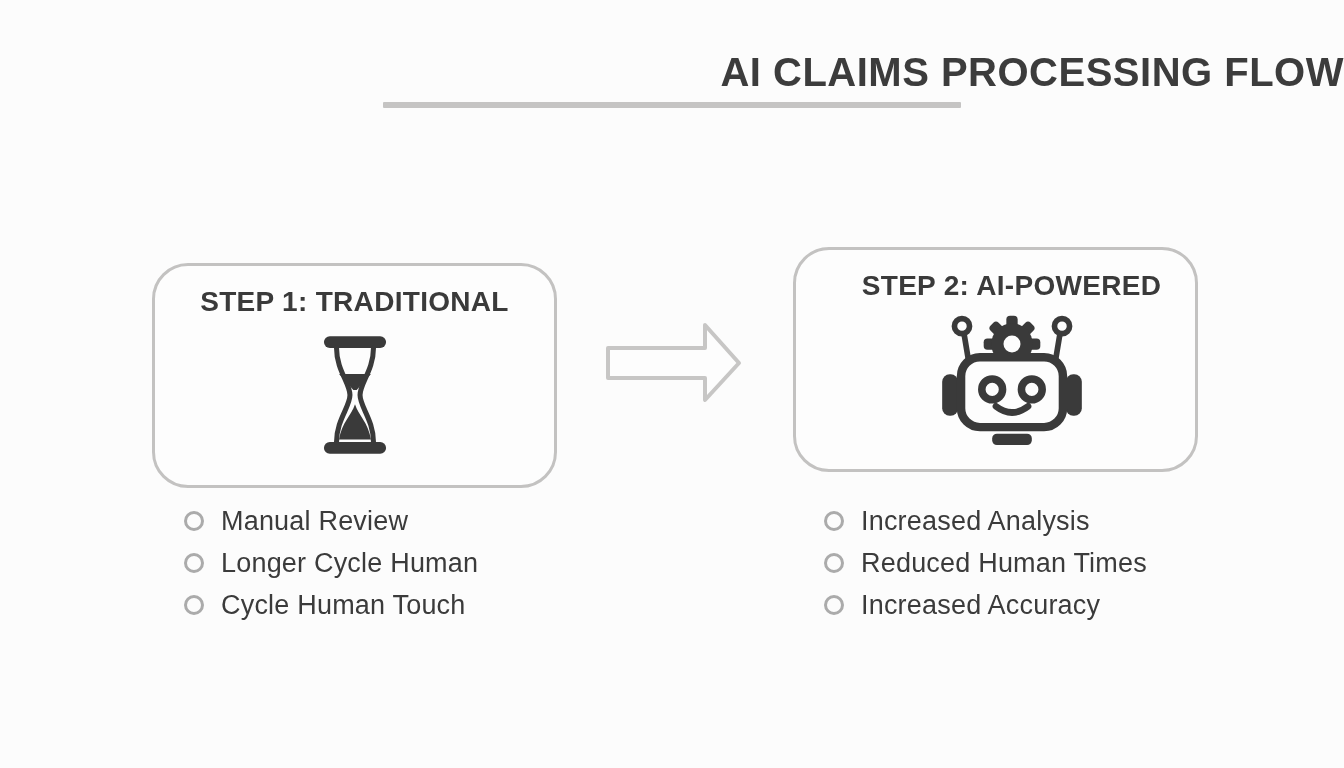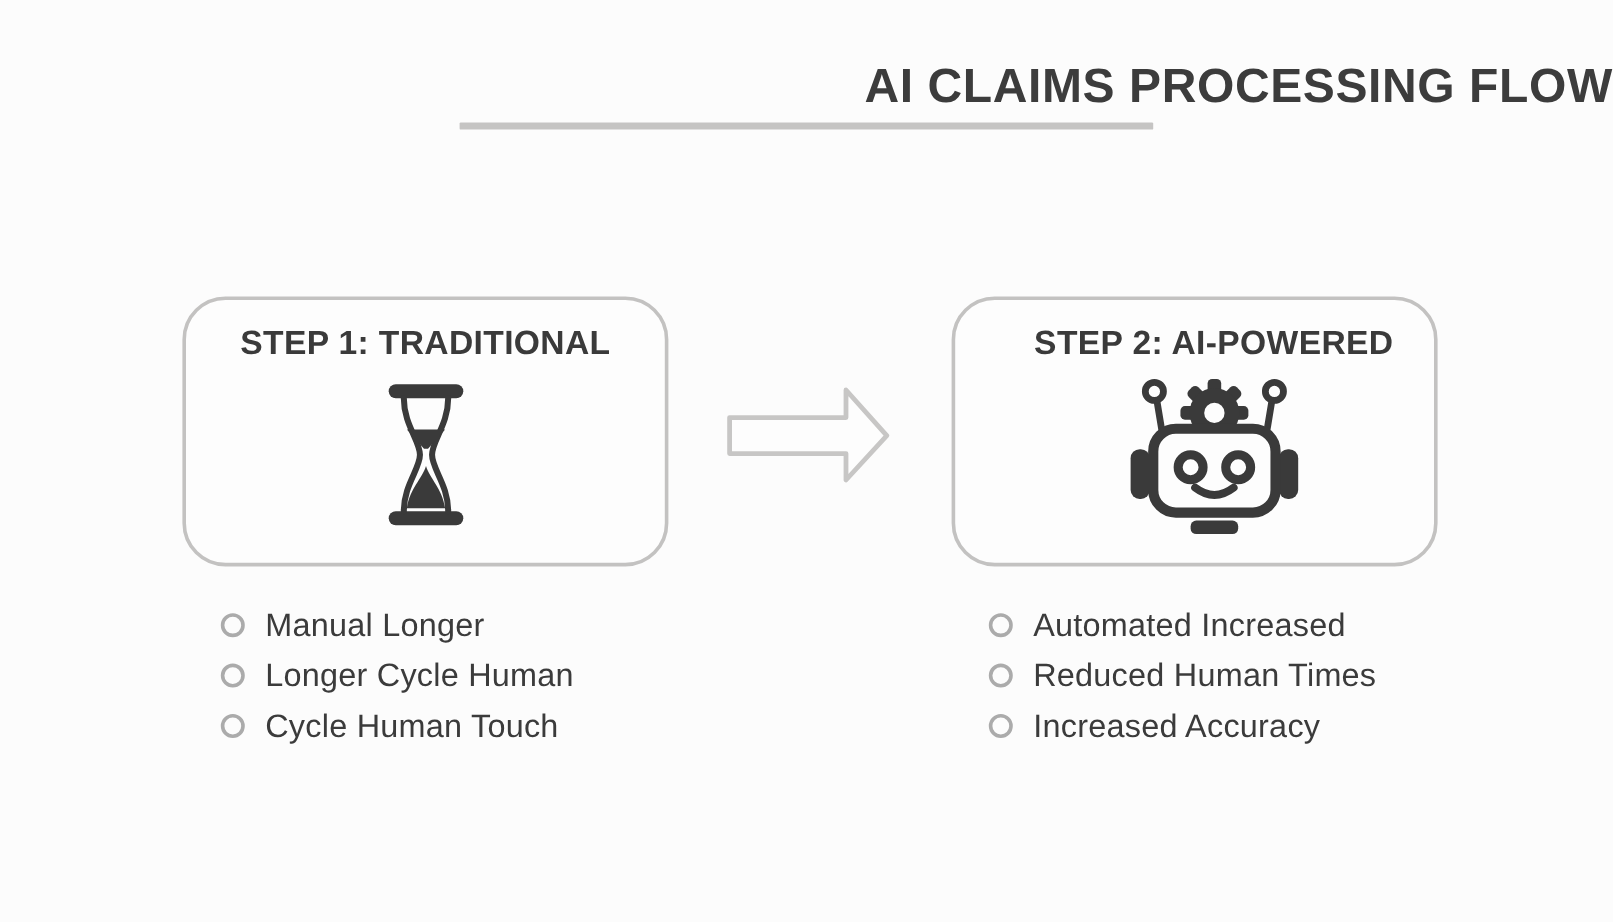--- a/index.html
+++ b/index.html
@@ -37,21 +37,21 @@
   
   .step-box {
     position: absolute;
     top: 247px;
     width: 405px; height: 225px;
     background: #fdfdfd;
     border: 3px solid #c3c2c1;
     border-radius: 36px;
     box-sizing: border-box;
   }
-  .step-box.left  { left: 152px; }
+  .step-box.left  { left: 152px; margin-top: 16px; }
   .step-box.right { left: 793px; padding-left: 32px; }
   .step-title {
     margin-top: 20px;
     text-align: center;
     font-size: 28px;
     font-weight: bold;
     color: #3a3a3a;
     letter-spacing: 0.3px;
   }
   .step-icon-wrap {
@@ -161,36 +161,36 @@
         <path d="M63,100 Q80,113 97,100" fill="none" stroke="#3a3a3a" stroke-width="7" stroke-linecap="round"></path>
 
         <rect x="59" y="129" width="42" height="12" rx="5" fill="#3a3a3a"></rect>
       </svg>
     </div>
   </div>
 
   <div class="bullet-list left">
     <div class="bullet-row">
       <span class="bullet-ring"></span>
-      <span class="bullet-text">Manual Longer</span>
+      <span class="bullet-text">Manual Review</span>
     </div>
     <div class="bullet-row">
       <span class="bullet-ring"></span>
       <span class="bullet-text">Longer Cycle Human</span>
     </div>
     <div class="bullet-row">
       <span class="bullet-ring"></span>
       <span class="bullet-text">Cycle Human Touch</span>
     </div>
   </div>
 
   <div class="bullet-list right">
     <div class="bullet-row">
       <span class="bullet-ring"></span>
-      <span class="bullet-text">Automated Increased</span>
+      <span class="bullet-text">Increased Analysis</span>
     </div>
     <div class="bullet-row">
       <span class="bullet-ring"></span>
       <span class="bullet-text">Reduced Human Times</span>
     </div>
     <div class="bullet-row">
       <span class="bullet-ring"></span>
       <span class="bullet-text">Increased Accuracy</span>
     </div>
   </div>

